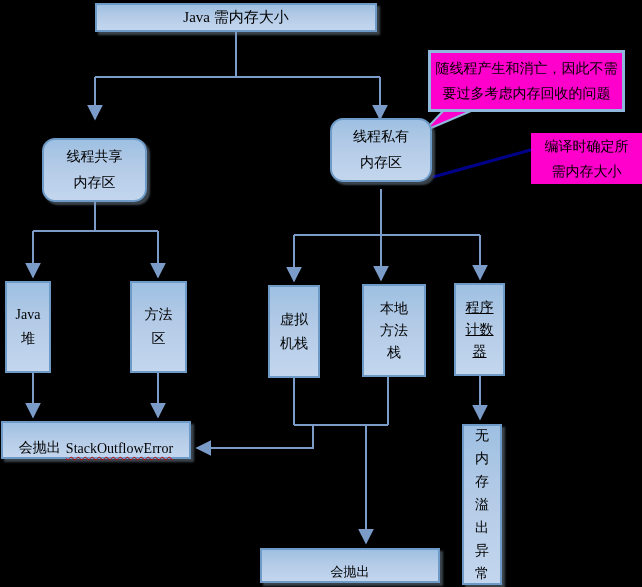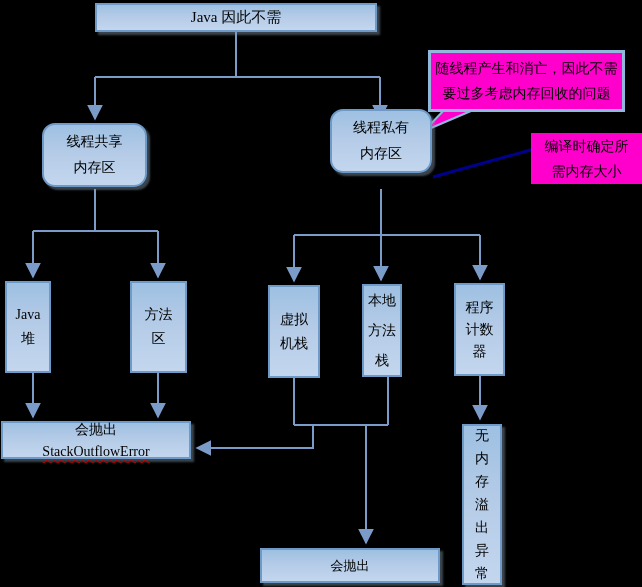--- a/index.html
+++ b/index.html
@@ -11,21 +11,21 @@
     position:absolute;box-sizing:border-box;
     background:linear-gradient(180deg,#9ec0e2 0%,#b4cbe7 45%,#c3d6ee 100%);
     border:2px solid #6d9ac7;
     display:flex;align-items:center;justify-content:center;text-align:center;
     white-space:pre-line;z-index:2;
   }
   .shadowed{box-shadow:3px 3px 2px rgba(130,150,170,0.45);}
   .rounded{border-radius:13px;border-width:2.5px;}
   .title-box{font-size:15px;}
   .area-box{font-size:14px;line-height:24px;}
-  .err-box{font-size:14px;flex-direction:column;gap:5px;}
+  .err-box{font-size:14px;flex-direction:row;gap:5px;align-items:flex-end;}
   .squiggle{
     text-decoration:underline wavy #c80000;
     text-decoration-thickness:1px;text-underline-offset:3px;
   }
   .vertical-box{font-size:14px;line-height:23px;}
   .callout{
     position:absolute;box-sizing:border-box;background:#ff00cc;
     display:flex;align-items:center;justify-content:center;text-align:center;
     font-size:14px;line-height:25px;white-space:pre-line;z-index:3;
     font-family:"Liberation Sans","DejaVu Sans",sans-serif;
@@ -75,50 +75,50 @@
 
     <polyline class="wire" points="366,425 366,543" marker-end="url(#arr)"></polyline>
 
     <polyline class="wire" points="480,375 480,419" marker-end="url(#arr)"></polyline>
 
     <polygon class="tail" points="446,108 478,108 424,131"></polygon>
     <line class="pointer-line" x1="433" y1="177" x2="534" y2="149"></line>
   </svg>
 
   <div class="node shadowed title-box" style="left:95px;top:3px;width:282px;height:29px;">
-    <span>Java 因此不需</span>
+    <span>Java 需内存大小</span>
   </div>
 
-  <div class="node rounded shadowed area-box" style="left:42px;top:123px;width:105px;height:64px;line-height:26px;">
+  <div class="node rounded shadowed area-box" style="left:42px;top:138px;width:105px;height:64px;line-height:26px;">
     <span>线程共享
 内存区</span>
   </div>
-  <div class="node rounded shadowed area-box" style="left:330px;top:109px;width:102px;height:64px;line-height:26px;">
+  <div class="node rounded shadowed area-box" style="left:330px;top:118px;width:102px;height:64px;line-height:26px;">
     <span>线程私有
 内存区</span>
   </div>
 
   <div class="node area-box" style="left:5px;top:281px;width:46px;height:92px;">
     <span>Java
 堆</span>
   </div>
   <div class="node area-box" style="left:130px;top:281px;width:57px;height:92px;">
     <span>方法
 区</span>
   </div>
   <div class="node area-box" style="left:268px;top:285px;width:52px;height:93px;text-align:right;">
     <span>虚拟
 机栈</span>
   </div>
-  <div class="node area-box" style="left:362px;top:284px;width:40px;height:93px;line-height:30px;">
+  <div class="node area-box" style="left:362px;top:284px;width:64px;height:93px;line-height:22px;">
     <span>本地
 方法
 栈</span>
   </div>
-  <div class="node area-box" style="left:454px;top:283px;width:51px;height:93px;line-height:22px;">
+  <div class="node area-box" style="left:454px;top:283px;width:51px;height:93px;line-height:22px;text-decoration:underline;">
     <span>程序
 计数
 器</span>
   </div>
 
   <div class="node shadowed err-box" style="left:1px;top:421px;width:190px;height:38px;">
     <span>会抛出</span>
     <span class="squiggle">StackOutflowError</span>
   </div>
   <div class="node shadowed err-box" style="left:260px;top:548px;width:180px;height:35px;font-size:13px;">

